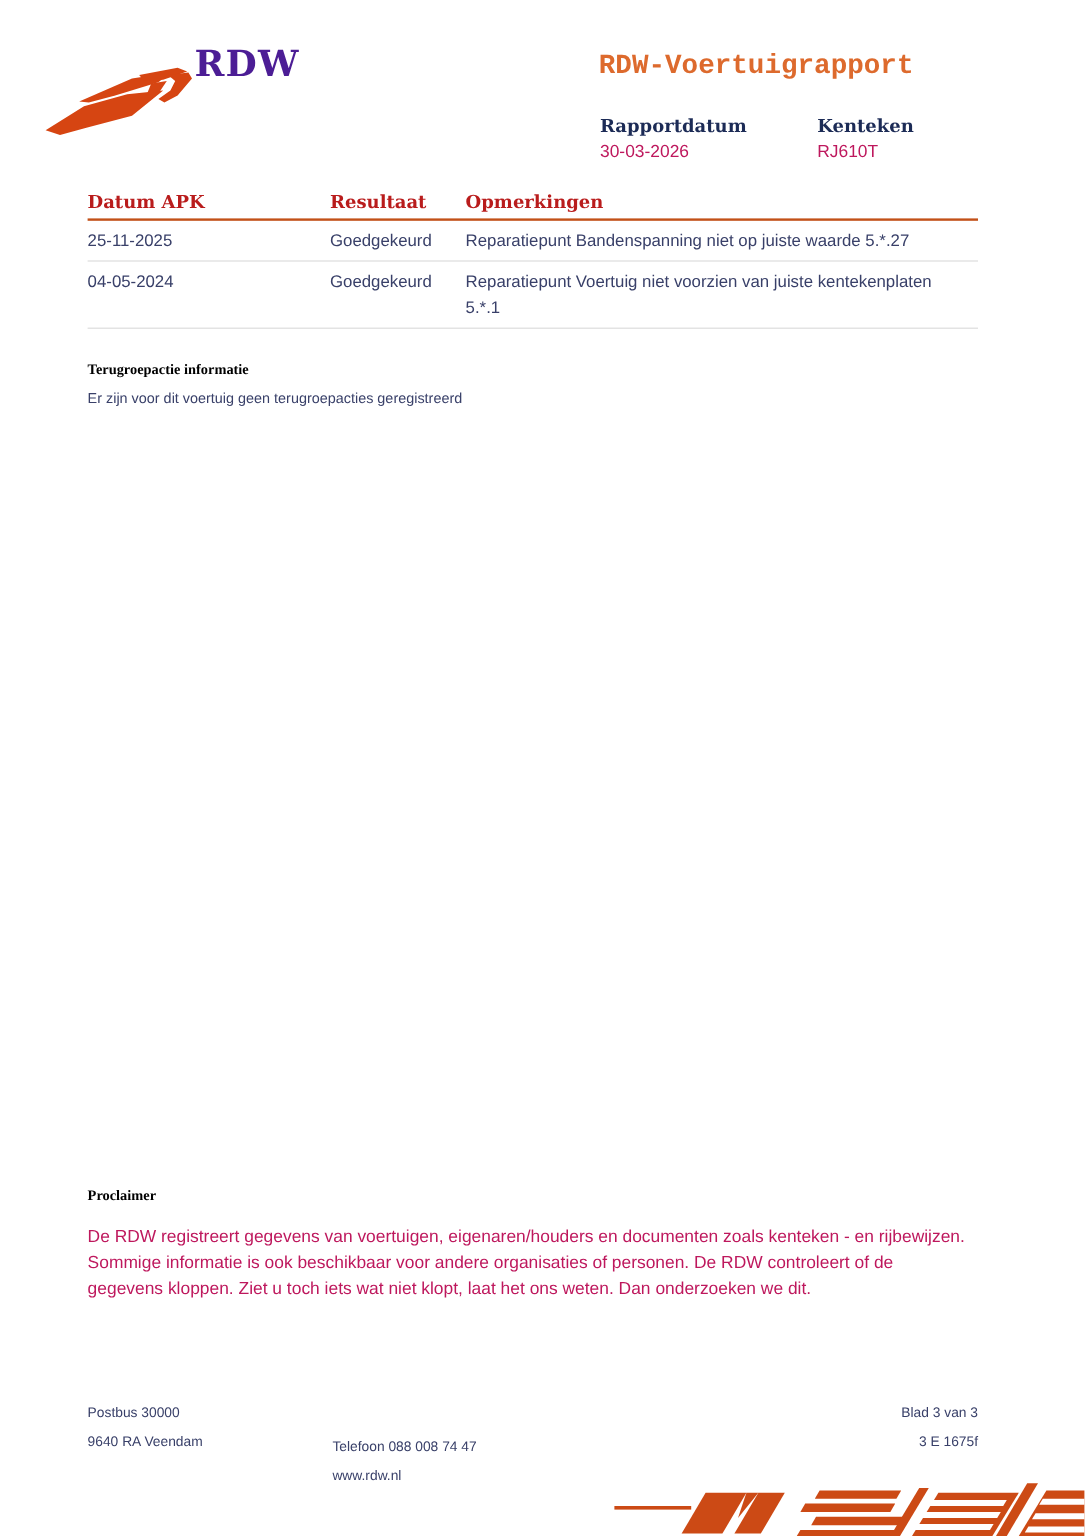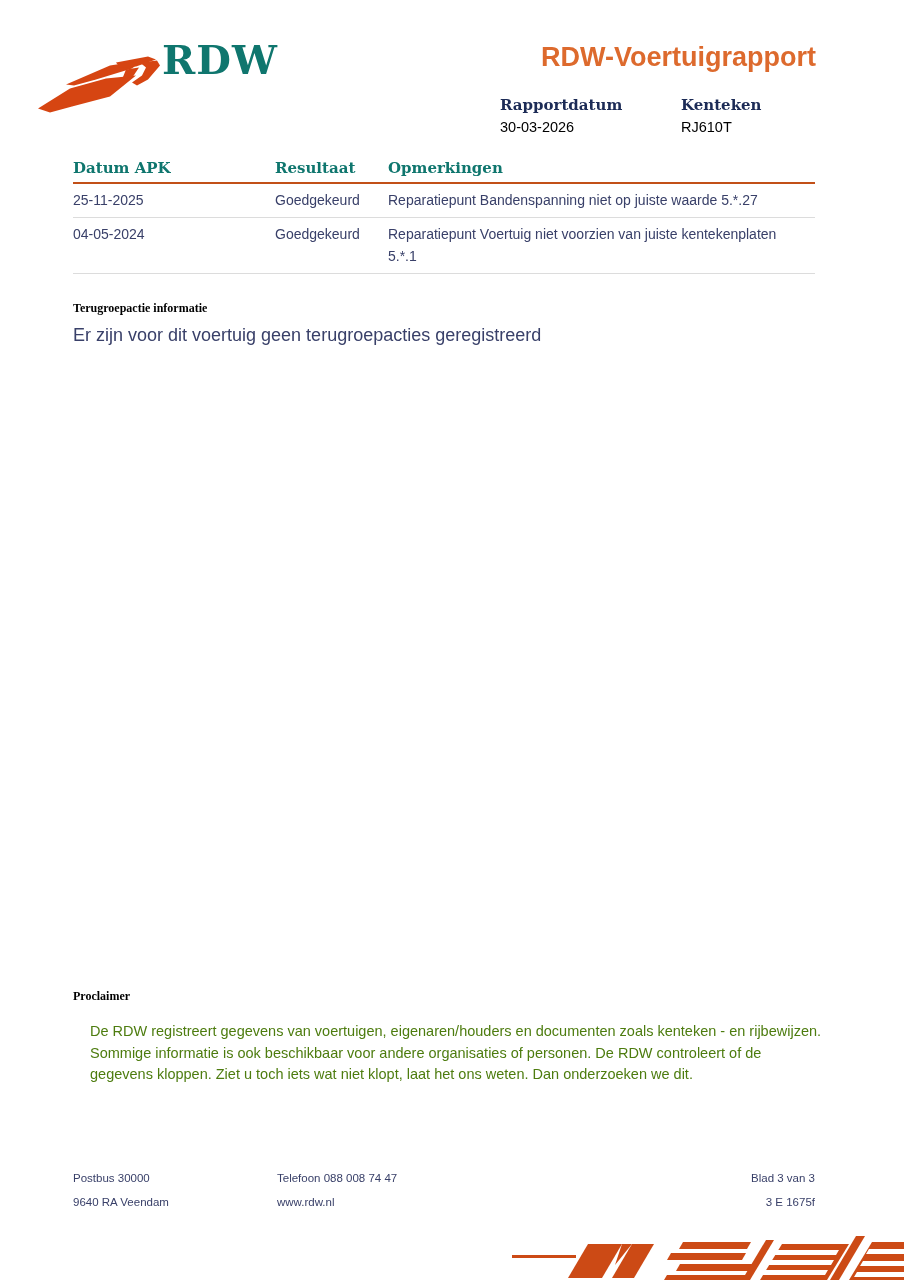--- a/index.html
+++ b/index.html
@@ -10,46 +10,46 @@
     background:#ffffff;
     overflow:hidden;
     font-family:"Liberation Sans", sans-serif;
     color:#394069;
   }
   
   .logo-feather { position:absolute; left:36px; top:50px; width:130px; height:68px; }
   .logo-text {
     position:absolute; left:162px; top:36px;
     font-family:"DejaVu Serif", serif; font-weight:bold;
-    font-size:40px; color:#0f766e; letter-spacing:1px;
+    font-size:30px; color:#4c1d95; letter-spacing:1px;
   }
   .report-title {
     position:absolute; left:499px; top:42px;
-    font-family:Liberation Sans, sans-serif; font-weight:bold;
-    font-size:27px; color:#dd6a2d;margin-left:42px;
+    font-family:Liberation Mono, monospace; font-weight:bold;
+    font-size:23px; color:#dd6a2d;
   }
   .meta-label {
     position:absolute; top:96px;
     font-family:"DejaVu Serif", serif; font-weight:bold;
     font-size:15px; color:#1c2b56;
   }
-  .meta-value { position:absolute; top:119px; font-size:14.5px; color:#000000; }
+  .meta-value { position:absolute; top:119px; font-size:14.5px; color:#be185d; }
   .meta-date  { left:500px; }
   .meta-plate { left:638px;margin-left:43px; }
 
   
   .apk-table { position:absolute; left:73px; top:159px; width:742px; }
   .apk-head {
     display:flex;
     border-bottom:2px solid #c25018;
     padding-bottom:5px;
   }
   .apk-head .col {
     font-family:"DejaVu Serif", serif; font-weight:bold;
-    font-size:15px; color:#0f766e;
+    font-size:15px; color:#b91c1c;
   }
   .col-datum  { width:202px; }
   .col-result { width:113px; }
   .col-opm    { width:427px; }
   .apk-row {
     display:flex;
     padding:5px 0 6px 0;
     border-bottom:1px solid #dcdcdc;
     font-size:14px; color:#394069; line-height:22px;
   }
@@ -57,34 +57,34 @@
 
   
   .section-heading {
     position:absolute; left:73px;
     font-family:Liberation Serif, serif; font-weight:bold;
     font-size:12px; color:#000000;
   }
   .recall-heading { top:301px; }
   .recall-body {
     position:absolute; left:73px; top:325px;
-    font-size:18px; color:#394069;
+    font-size:12px; color:#394069;
   }
   .proclaimer-heading { top:989px; }
   .proclaimer-body {
-    position:absolute; left:90px; top:1021px; width:732px;
-    font-size:14.5px; color:#4d7c0f; line-height:21.5px;
+    position:absolute; left:73px; top:1021px; width:732px;
+    font-size:14.5px; color:#be185d; line-height:21.5px;
   }
 
   
   .footer-text { position:absolute; font-size:11.5px; color:#394069; }
   .f-r1 { top:1172px; }
   .f-r2 { top:1196px; }
   .f-c1 { left:73px; }
-  .f-c2 { left:277px; }
+  .f-c2 { left:277px;margin-top:28px; }
   .f-c3 { right:89px; text-align:right; }
 
   .flag-decoration { position:absolute; right:0; bottom:0; width:400px; height:46px; }
 </style>
 </head>
 <body>
 
 <div class="page">
 
   <svg class="logo-feather" viewBox="0 0 130 65" aria-hidden="true">

